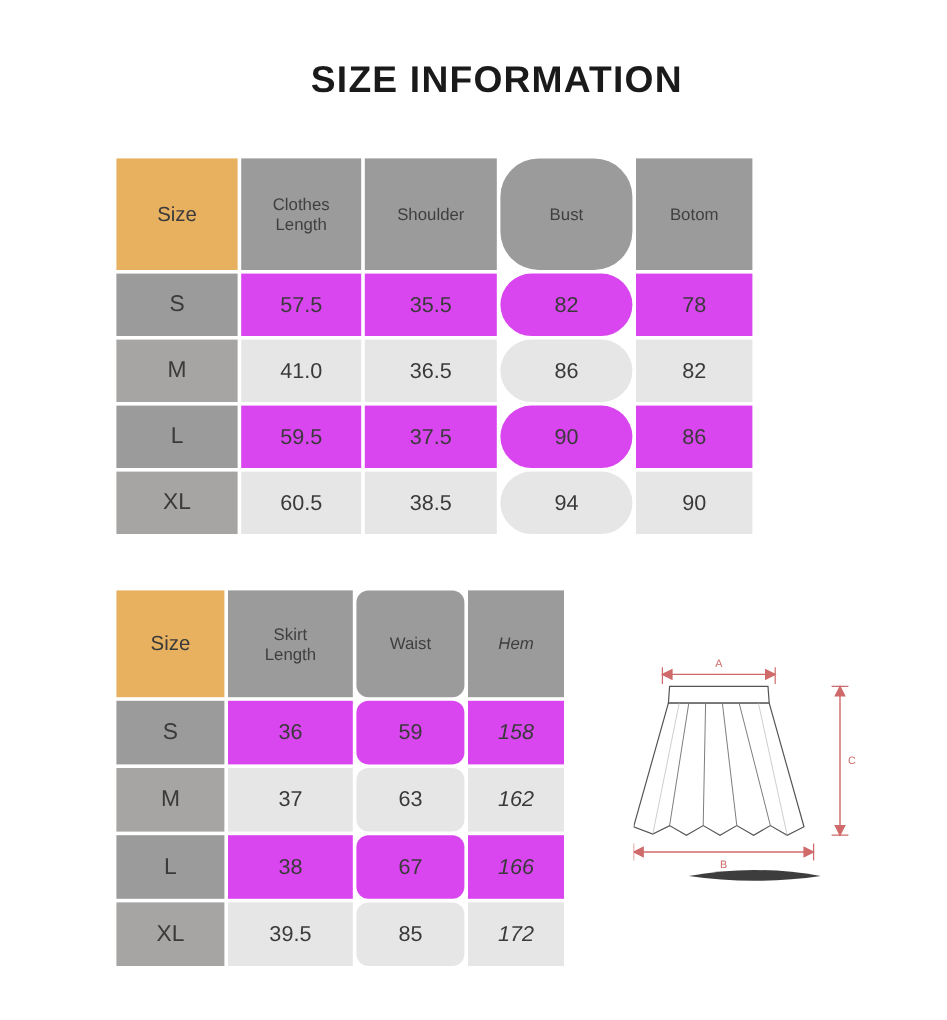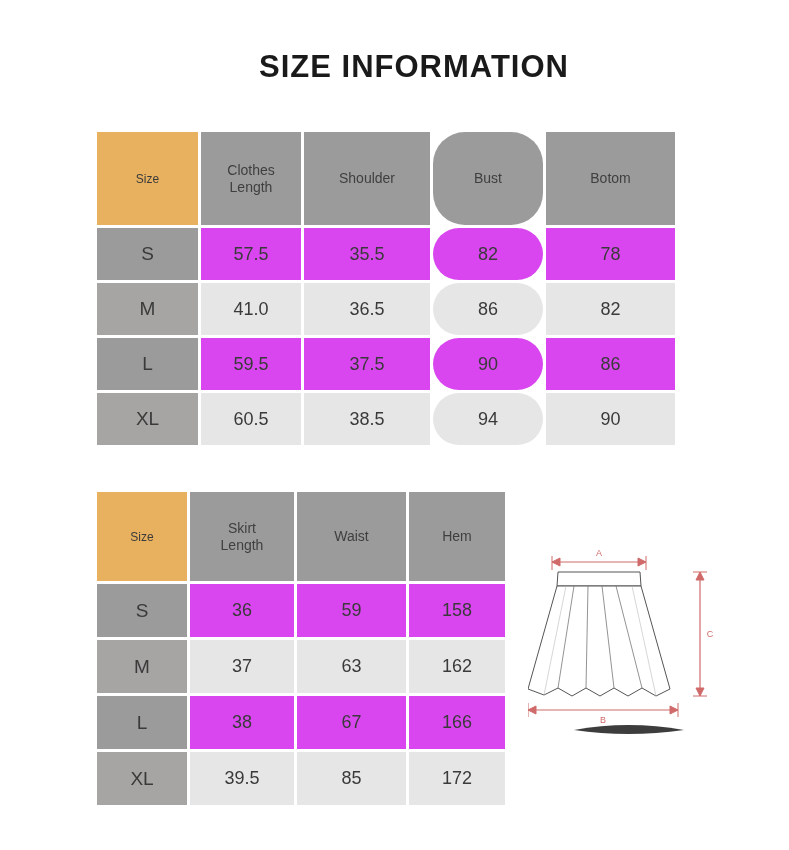--- a/index.html
+++ b/index.html
@@ -33,21 +33,21 @@
     table-layout: fixed;
   }
   .size-table td {
     text-align: center;
     vertical-align: middle;
     padding: 0;
   }
   .hdr-size {
     background: #e8b160;
     color: #3b3b3b;
-    font-size: 12px;
+    font-size: 17px;
   }
   .hdr-cell {
     background: #9b9b9b;
     color: #3f3f3f;
     font-size: 14px;
     line-height: 1.15;
   }
   .row-label {
     background: #9b9b9b;
     color: #3a3a3a;
@@ -68,36 +68,36 @@
   
   #table-one-wrap {
     position: absolute;
     left: 94px;
     top: 129px;
   }
   #table-one .hdr-row td { height: 93px; }
   #table-one .body-row td { height: 52px; }
   #table-one td.c0 { width: 101px; }
   #table-one td.c1 { width: 100px; }
-  #table-one td.c2 { width: 126px; }
+  #table-one td.c2 { width: 110px; }
   #table-one td.c3 { width: 110px; border-radius: 32px; }
-  #table-one td.c4 { width: 129px; }
+  #table-one td.c4 { width: 97px; }
 
   
   #table-two-wrap {
     position: absolute;
     left: 94px;
     top: 489px;
   }
   #table-two .hdr-row td { height: 89px; }
   #table-two .body-row td { height: 53px; }
   #table-two td.c0 { width: 90px; }
   #table-two td.c1 { width: 104px; margin-left: 48px; }
-  #table-two td.c2 { width: 109px; }
-  #table-two td.c3 { width: 96px; }
+  #table-two td.c2 { width: 90px; border-radius: 10px; }
+  #table-two td.c3 { width: 80px; font-style: italic; }
 
   
   #skirt-diagram {
     position: absolute;
     left: 528px;
     top: 548px;
     width: 200px;
     height: 210px;
   }
 </style>

